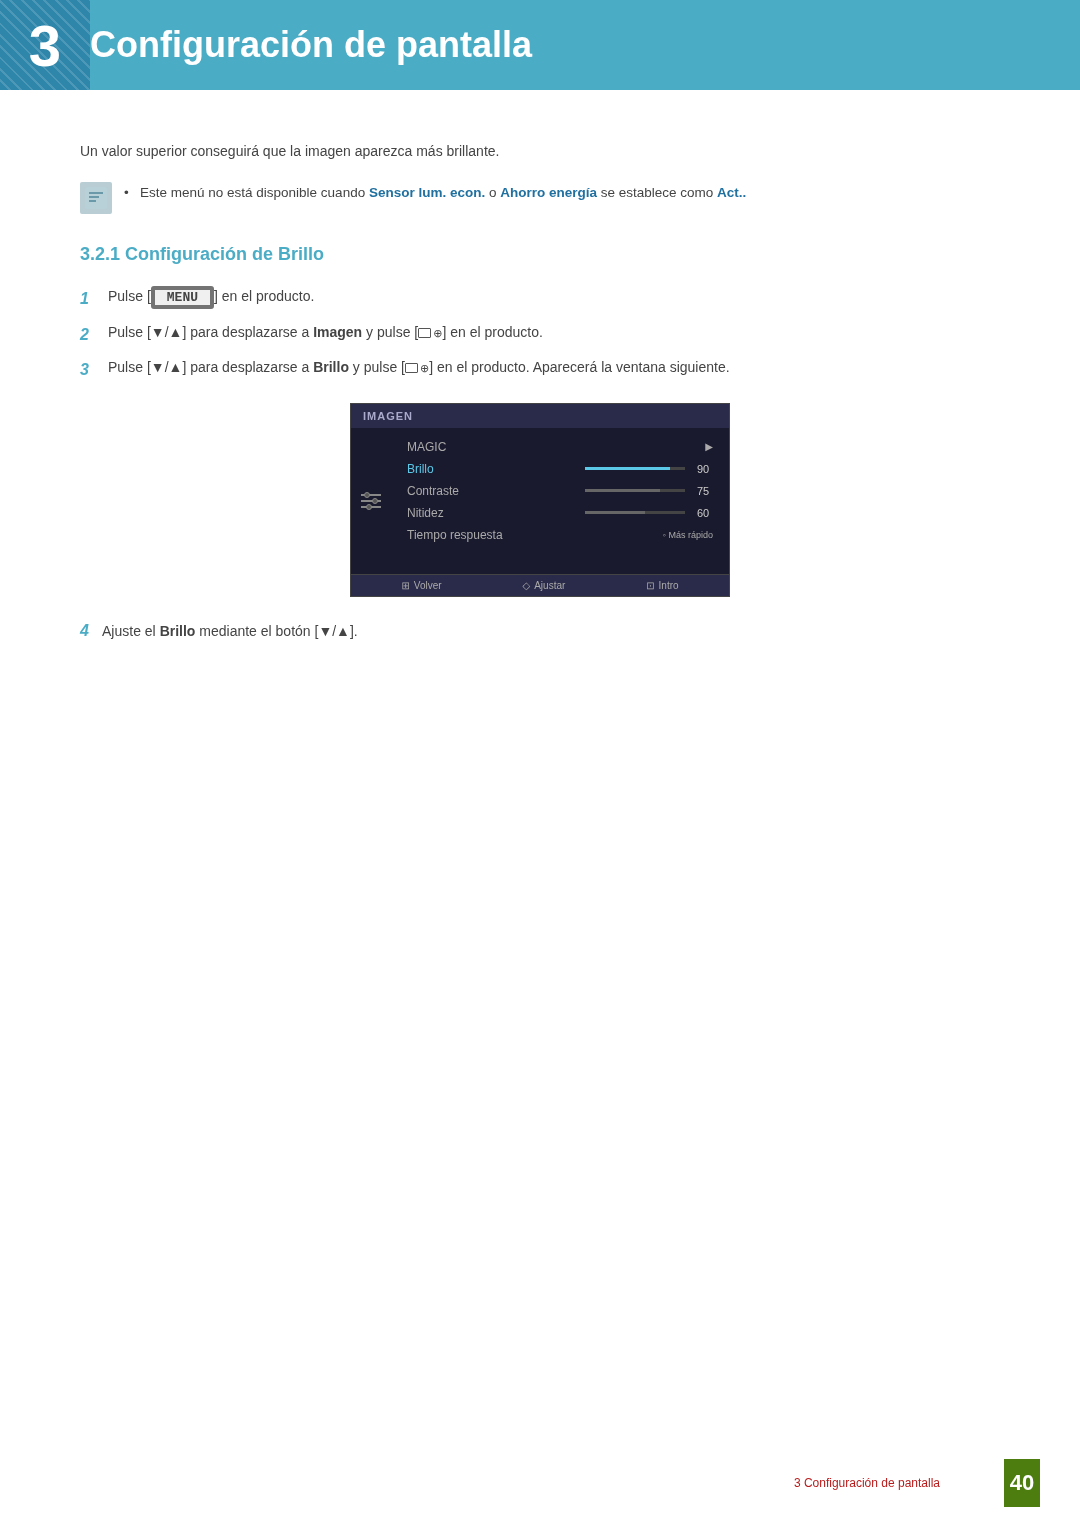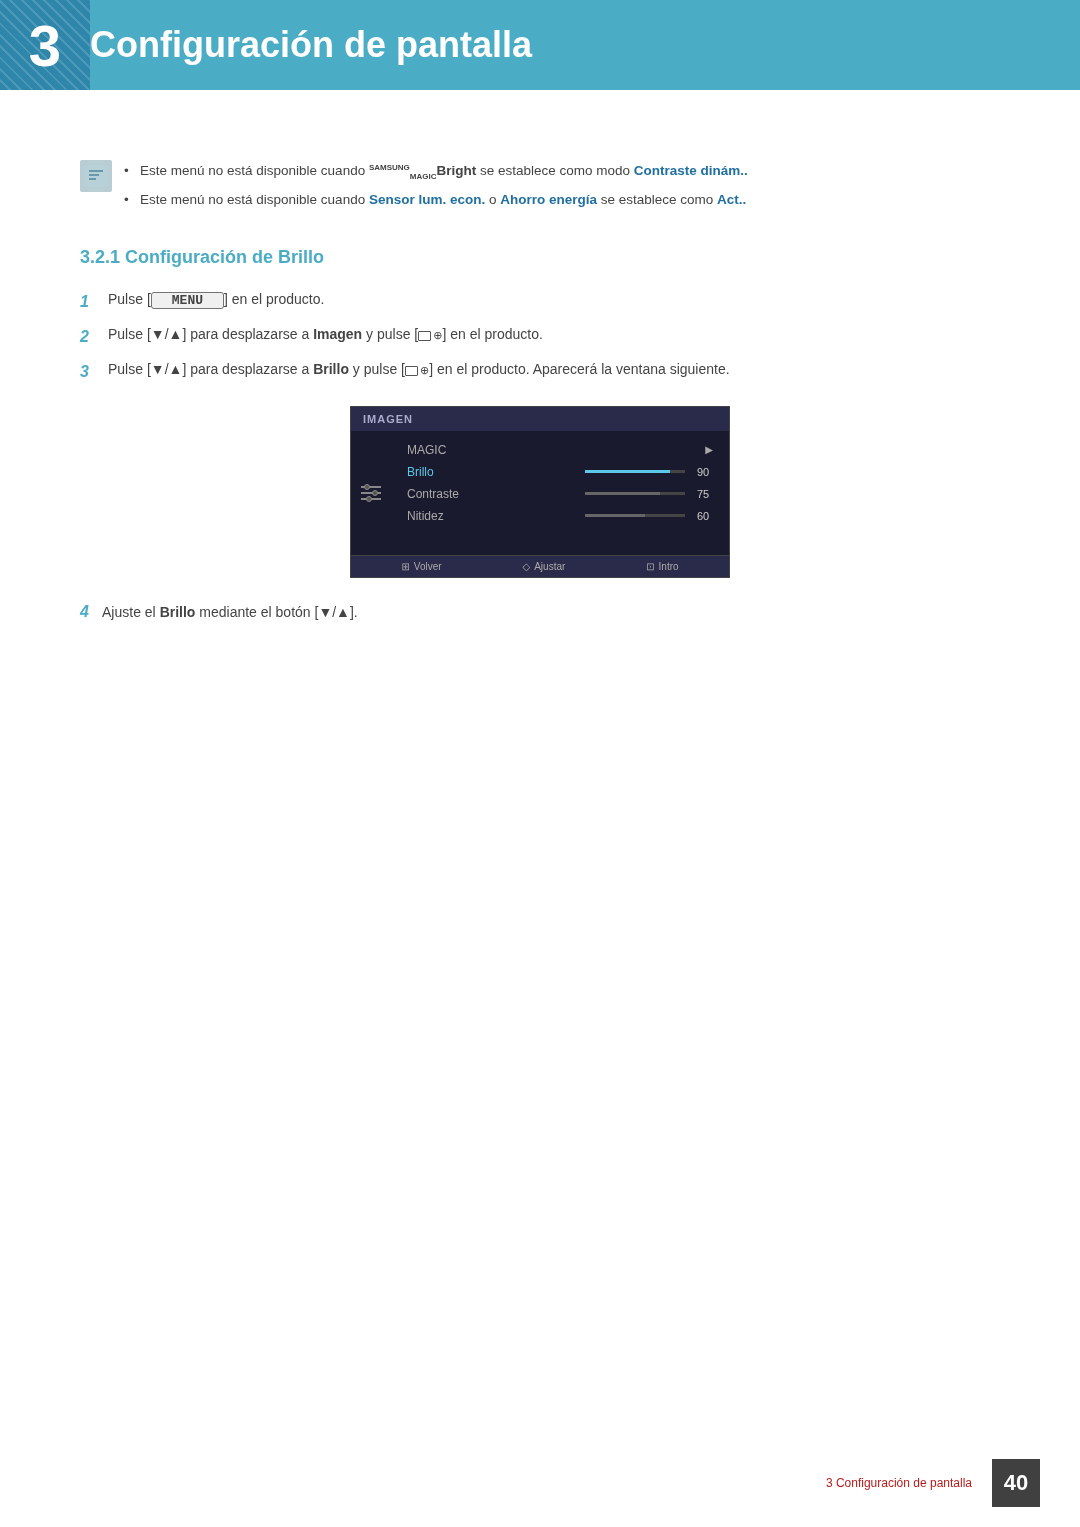--- a/index.html
+++ b/index.html
@@ -169,23 +169,23 @@
       font-size: 16px;
       min-width: 18px;
       font-weight: bold;
     }
 
     .key-btn {
       font-family: 'Courier New', monospace;
       font-weight: bold;
       font-size: 13px;
       background: #f0f0f0;
-      border: 1px solid #737373;
+      border: 4px solid #737373;
       border-radius: 3px;
-      padding: 0 20px;
+      padding: 0 12px;
     }
 
     
     .monitor-image {
       margin: 20px auto;
       display: block;
       width: 380px;
     }
 
     .menu-window {
@@ -308,58 +308,57 @@
       font-size: 12px;
       color: #666666;
     }
 
     .page-footer-text {
       font-size: 12px;
       color: #b91c1c;
     }
 
     .page-number-box {
-      background: #404040;
+      background: #4d7c0f;
       color: white;
       font-size: 22px;
       font-weight: bold;
-      width: 48px;
+      width: 36px;
       height: 48px;
       display: flex;
       align-items: center;
       justify-content: center;
+      margin-left: 44px;
     }
   </style>
 </head>
 <body>
 
 <div class="chapter-header">
   <div class="chapter-number-box">
     <span class="chapter-number">3</span>
   </div>
   <span class="chapter-title">Configuración de pantalla</span>
 </div>
 
 <div class="content">
 
 
+  <p class="body-text">Un valor superior conseguirá que la imagen aparezca más brillante.</p>
 
   <div class="note-box">
     <div class="note-icon">
       <svg width="28" height="28" viewBox="0 0 28 28">
         <rect x="3" y="3" width="22" height="22" rx="2" fill="#b8d0d8"></rect>
         <rect x="7" y="8" width="14" height="2" fill="#6a9aaa"></rect>
         <rect x="7" y="12" width="10" height="2" fill="#6a9aaa"></rect>
         <rect x="7" y="16" width="7" height="2" fill="#6a9aaa"></rect>
       </svg>
     </div>
     <ul class="note-list">
-      <li>
-        <span>Este menú no está disponible cuando </span><sup style="font-size:8px;font-weight:bold;">SAMSUNG</sup><sub style="font-size:8px;font-weight:bold;">MAGIC</sub><span class="bold-text">Bright</span><span> se establece como modo </span><span class="blue-bold">Contraste dinám..</span>
-      </li>
       <li>
         <span>Este menú no está disponible cuando </span><span class="blue-bold">Sensor lum. econ.</span><span> o </span><span class="blue-bold">Ahorro energía</span><span> se establece como </span><span class="blue-bold">Act..</span>
       </li>
     </ul>
   </div>
 
   <div class="subsection-title">
     <span>3.2.1</span>
     <span> </span>
     <span>Configuración de Brillo</span>
@@ -435,20 +434,26 @@
           <div class="menu-item">
             <span>Nitidez</span>
             <div class="item-right">
               <div class="slider-bar">
                 <div class="slider-fill" style="width:60%;background:#666;"></div>
               </div>
               <span class="slider-value">60</span>
             </div>
           </div>
 
+          <div class="menu-item">
+            <span>Tiempo respuesta</span>
+            <div class="item-right">
+              <span style="font-size:9px;color:#aaa;">◦ Más rápido</span>
+            </div>
+          </div>
           <div style="height:20px;"></div>
         </div>
       </div>
       <div class="menu-footer">
         <div class="menu-footer-item">
           <span class="footer-icon">⊞</span>
           <span>Volver</span>
         </div>
         <div class="menu-footer-item">
           <span class="footer-icon">◇</span>

